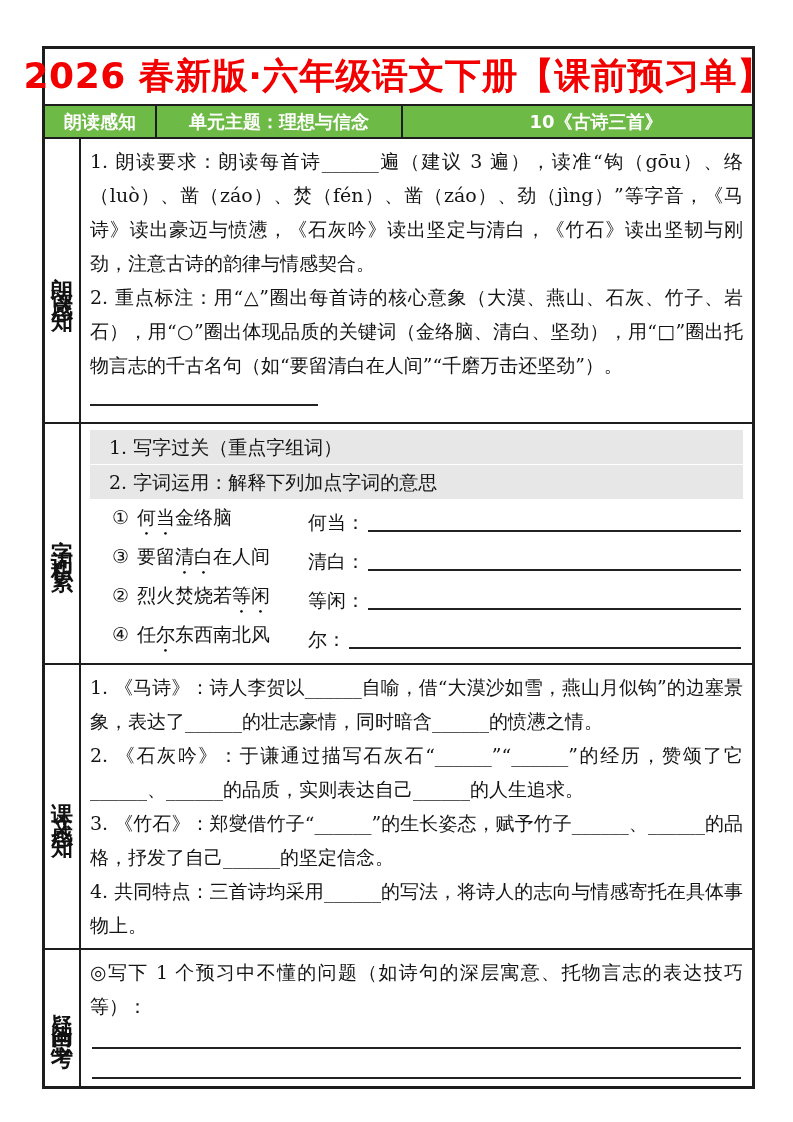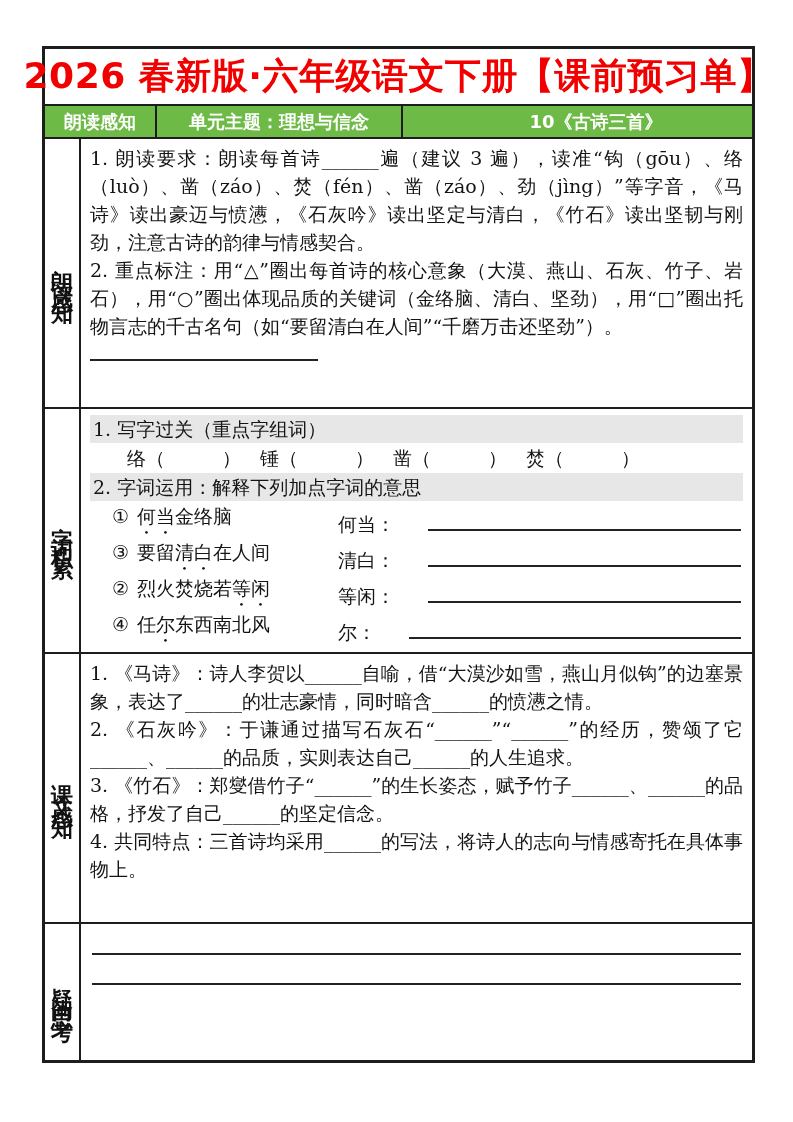--- a/index.html
+++ b/index.html
@@ -71,42 +71,41 @@
     font-weight: bold;
     font-size: 22px;
     letter-spacing: 11px;
     color: #111;
     line-height: 1;
   }
   .content-col {
     flex: 1;
     padding: 5px 9px 6px 9px;
     font-size: 19px;
-    line-height: 28px;
+    line-height: 34px;
   }
   .para { text-align: justify; }
   .blank-tail {
     display: inline-block;
     width: 228px;
     height: 1em;
     border-bottom: 2px solid #222;
     vertical-align: baseline;
   }
   
   .gray-bar {
     background: #e7e7e7;
-    padding-left: 3px;
+    padding-left: 19px;
     margin: 1px 0;
   }
   .char-line { padding-left: 37px; }
   .def-row {
     display: flex;
     align-items: flex-end;
     padding-left: 22px;
-    gap: 30px;
   }
   .def-phrase-block { width: 196px; white-space: nowrap; }
   .def-num { margin-right: 8px; }
   .def-label { white-space: nowrap; text-align: center; }
   .def-fill {
     flex: 1;
     border-bottom: 2px solid #222;
     margin: 0 2px 7px 3px;
     height: 0;
   }
@@ -150,21 +149,20 @@
         <div class="para"><span class="blank-tail"></span></div>
       </div>
     </div>
 
     <div class="section s2">
       <div class="label-col">
         <div class="label-text">字词积累</div>
       </div>
       <div class="content-col">
         <div class="gray-bar">1. 写字过关（重点字组词）</div>
-        <div class="char-line">络（　　　）　锤（　　　）　凿（　　　）　焚（　　　）</div>
         <div class="gray-bar">2. 字词运用：解释下列加点字词的意思</div>
 
         <div class="def-row">
           <span class="def-phrase-block"><span class="def-num">①</span><span></span><span class="em-dot">何当</span><span>金络脑</span></span>
           <span class="def-label">何当：</span>
           <span class="def-fill"></span>
         </div>
 
         <div class="def-row">
           <span class="def-phrase-block"><span class="def-num">③</span><span>要留</span><span class="em-dot">清白</span><span>在人间</span></span>
@@ -196,19 +194,20 @@
         <div class="para">3. 《竹石》：郑燮借竹子“______”的生长姿态，赋予竹子______、______的品格，抒发了自己______的坚定信念。</div>
         <div class="para">4. 共同特点：三首诗均采用______的写法，将诗人的志向与情感寄托在具体事物上。</div>
       </div>
     </div>
 
     <div class="section s4">
       <div class="label-col">
         <div class="label-text">疑问思考</div>
       </div>
       <div class="content-col">
+        <div class="para">◎写下 1 个预习中不懂的问题（如诗句的深层寓意、托物言志的表达技巧等）：</div>
         <div class="answer-line first"></div>
         <div class="answer-line"></div>
       </div>
     </div>
 
   </div>
 </div>
 
 </body></html>

